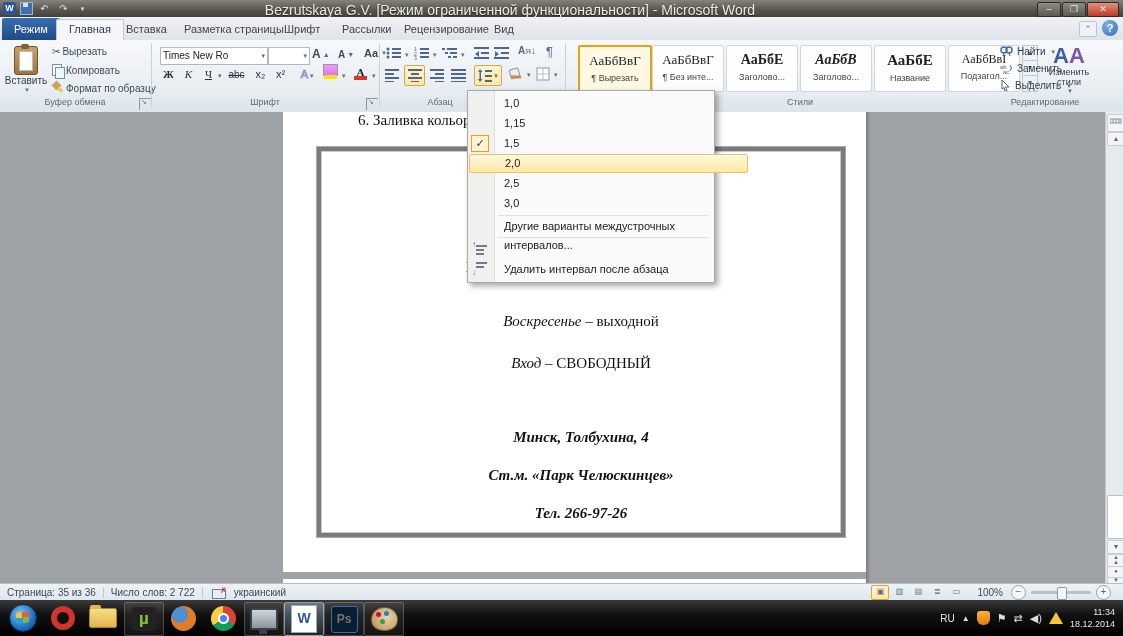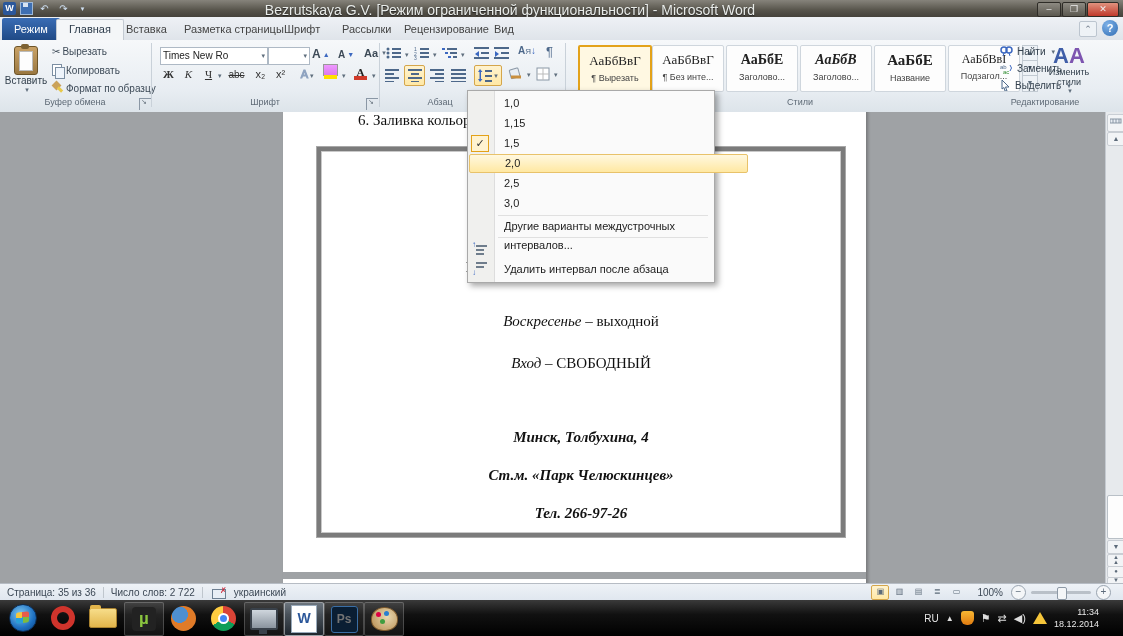--- a/index.html
+++ b/index.html
@@ -162,21 +162,21 @@
   .wordic{width:24px;height:26px;background:#fff;border:1px solid #9ab;position:relative;}
   .wordic:before{content:"W";position:absolute;left:0;width:100%;text-align:center;top:4px;
     color:#2b579a;font-weight:bold;font-size:14px;}
   .psic{width:25px;height:25px;background:#0a1e33;border:1px solid #3a6ea5;border-radius:3px;
     color:#737373;font-size:12px;font-weight:bold;text-align:center;line-height:24px;}
   .paint{width:25px;height:22px;border-radius:50% 50% 45% 45%;background:radial-gradient(circle at 60% 40%,#e8d8b0,#b58a4e);
     position:relative;border:1px solid #7d5a2e;}
   .paint:before{content:"";position:absolute;left:4px;top:4px;width:5px;height:5px;border-radius:50%;background:#d04;
     box-shadow:8px -1px 0 #2a7fd0,4px 7px 0 #3f9d3f;}
   .tray{position:absolute;right:0;top:0;height:36px;display:flex;align-items:center;gap:7px;color:#e8e8e8;
-    padding-right:24px;}
+    padding-right:8px;}
   .trayicon{font-size:11px;color:#ddd;}
   .shield{width:13px;height:14px;background:linear-gradient(#f7b733,#e07b10);border-radius:3px 3px 6px 6px;}
   .gdrive{width:0;height:0;border-left:7px solid transparent;border-right:7px solid transparent;
     border-bottom:12px solid #f5c53a;position:relative;}
   .clock{font-size:9px;text-align:right;line-height:12px;}
 
   
   svg.line-ico{display:block;}
 </style>
 </head>

